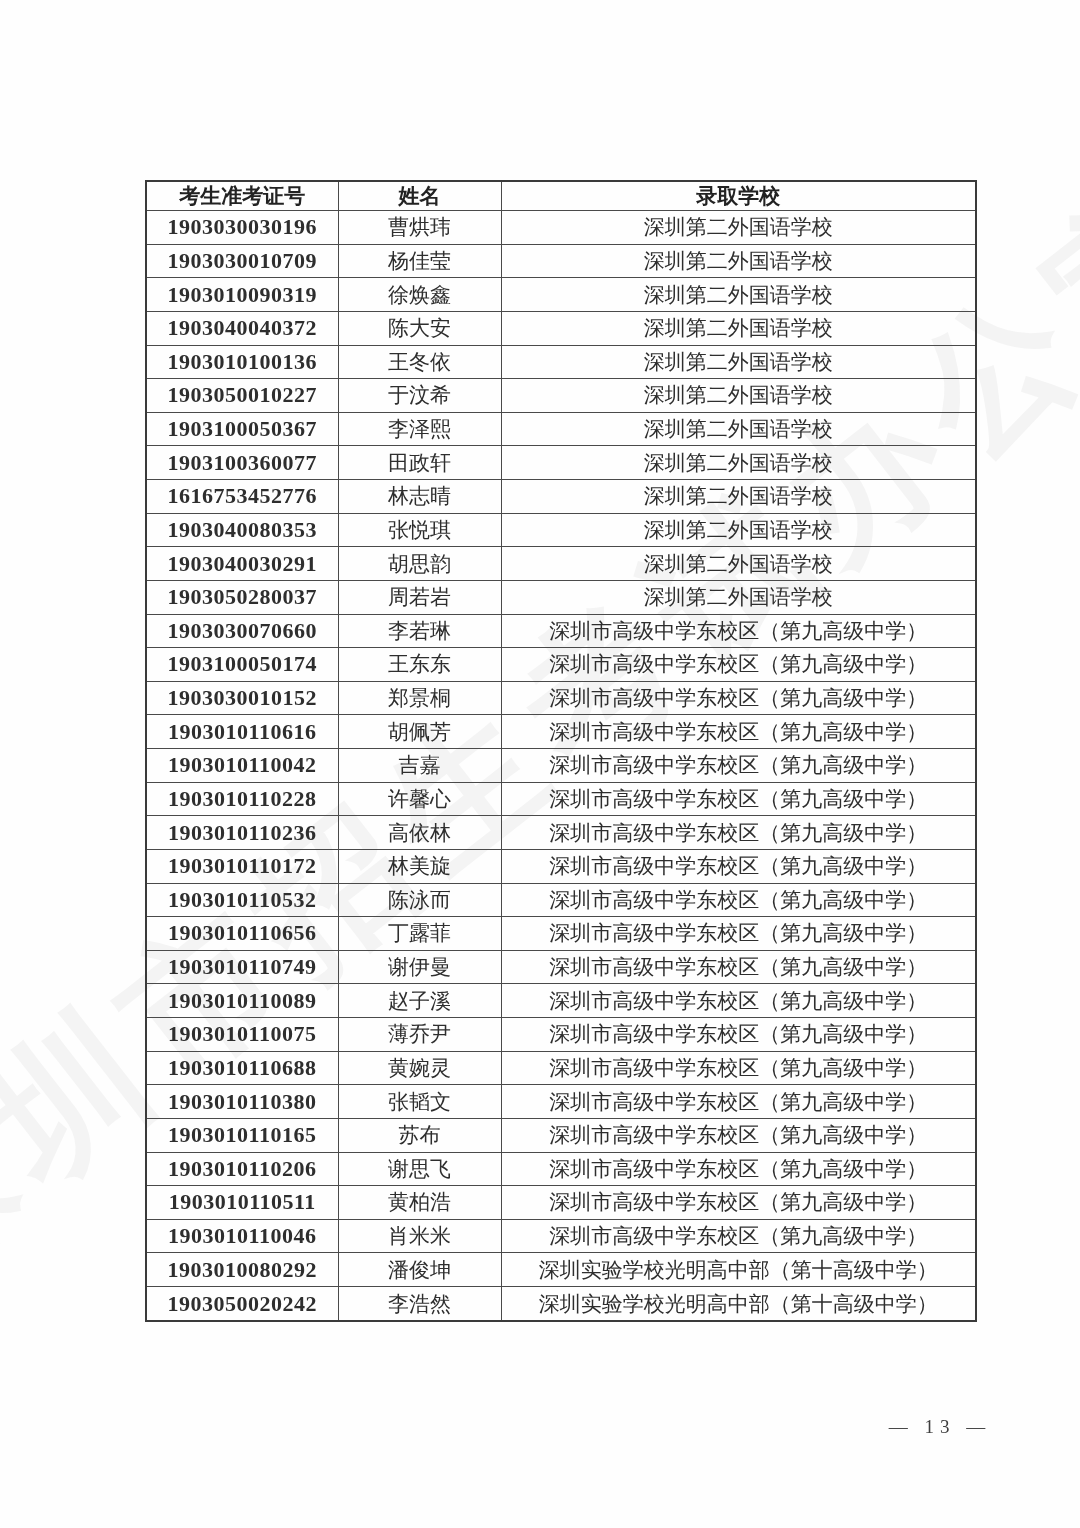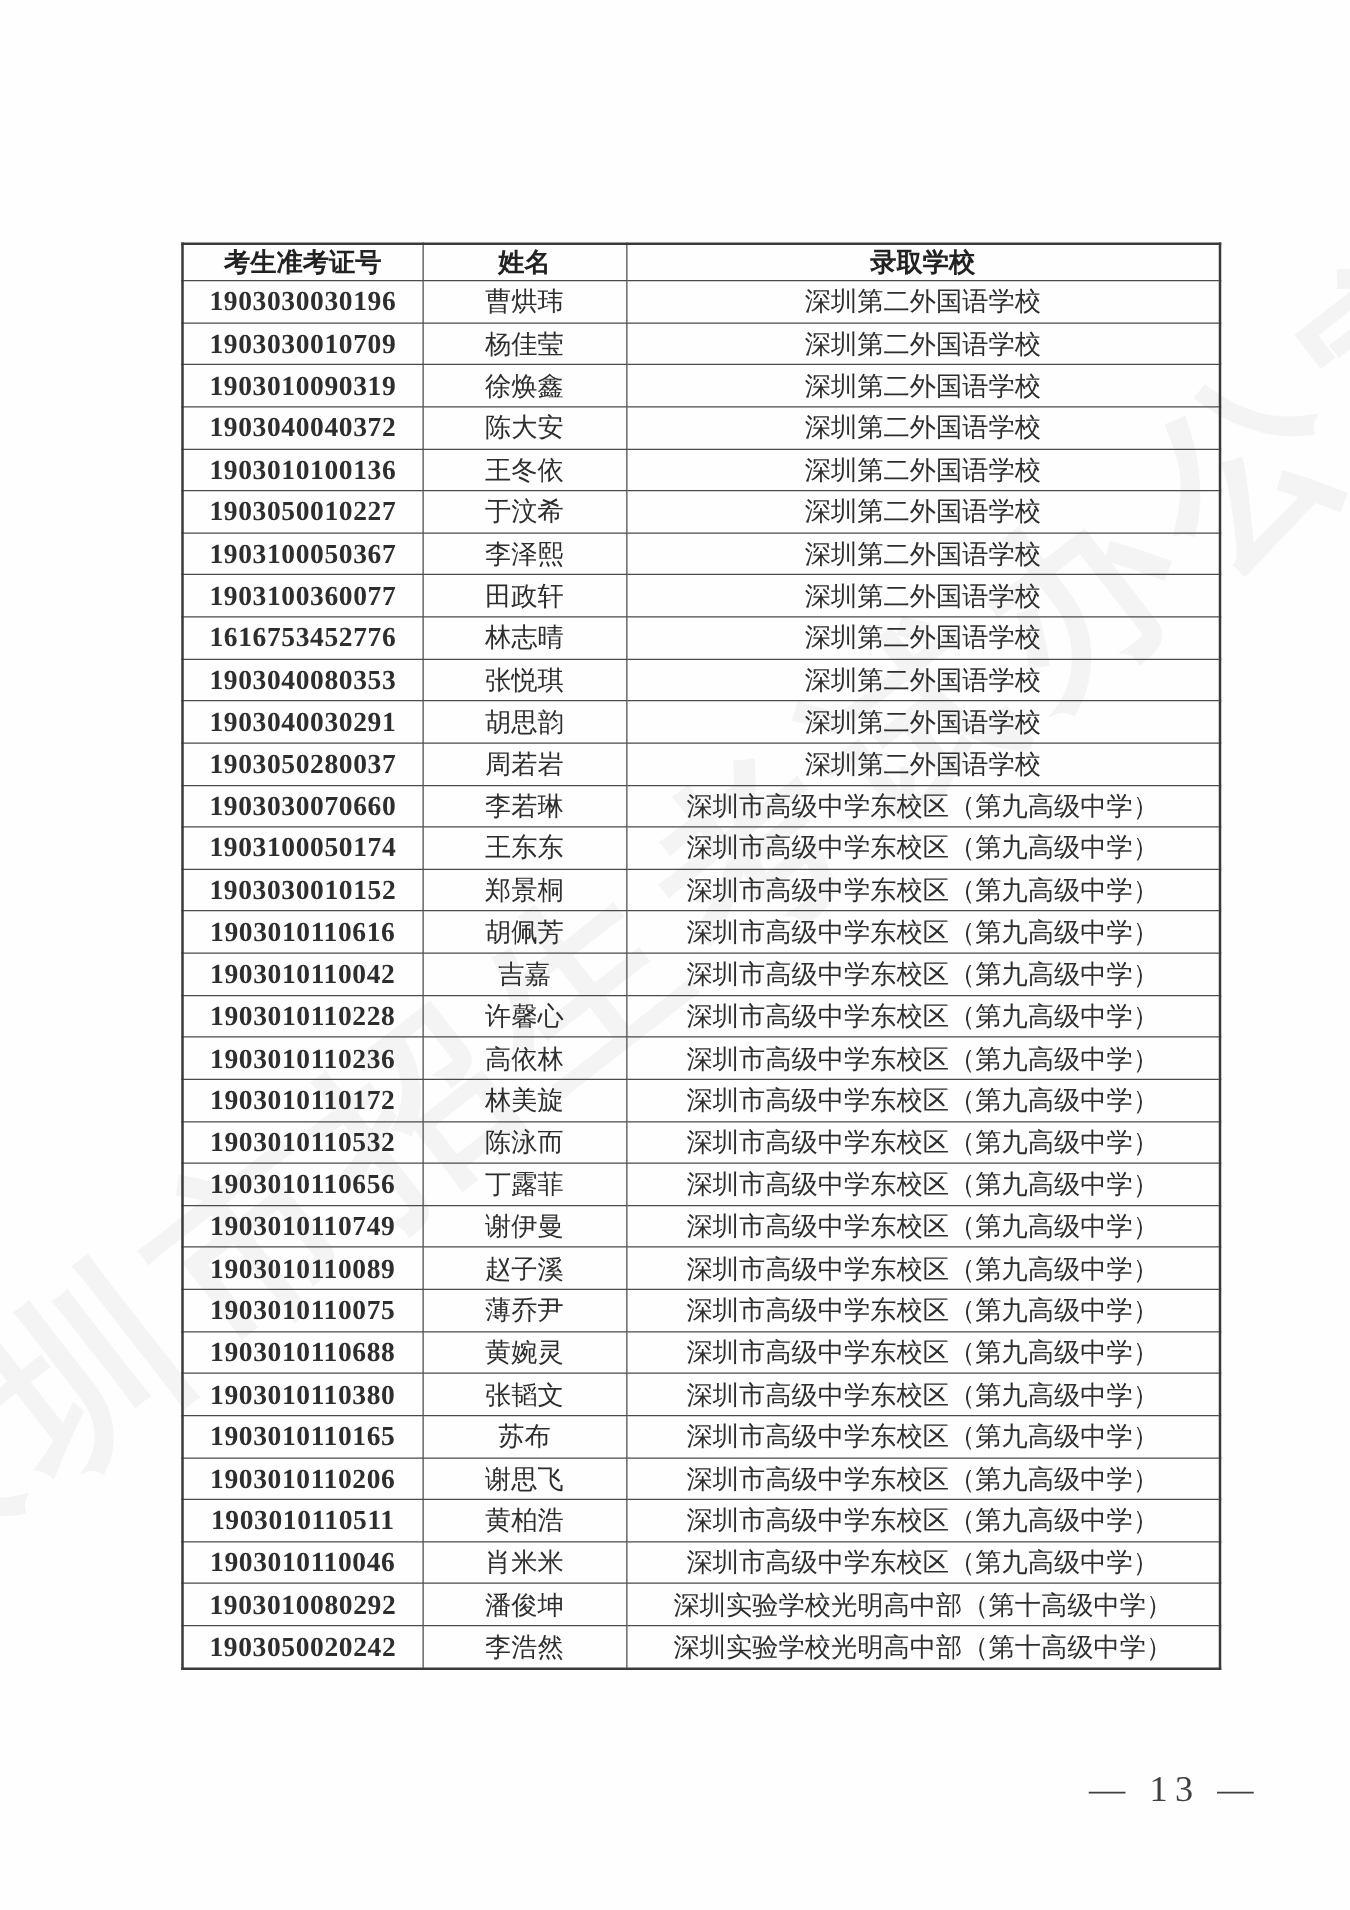--- a/index.html
+++ b/index.html
@@ -26,21 +26,21 @@
     letter-spacing: 18px;
     white-space: nowrap;
     color: rgba(120, 120, 120, 0.07);
     font-weight: bold;
     pointer-events: none;
     user-select: none;
   }
   table.admission {
     position: absolute;
     left: 145px;
-    top: 194px;
+    top: 180px;
     width: 830px;
     height: 1142px;
     border-collapse: collapse;
     table-layout: fixed;
   }
   table.admission col.c-id     { width: 192px; }
   table.admission col.c-name   { width: 163px; }
   table.admission col.c-school { width: 475px; }
   table.admission th,
   table.admission td {
@@ -67,21 +67,21 @@
     font-size: 22px;
     letter-spacing: 0.5px;
     font-weight: bold;
   }
   .page-number {
     position: absolute;
     left: 830px;
     top: 1416px;
     width: 220px;
     text-align: center;
-    font-size: 29px;
+    font-size: 19px;
     color: #3f3f3f;
     letter-spacing: 6px;
   }
 </style>
 </head>
 <body>
 
 <div class="page">
 
   <div class="watermark">深圳市招生考试办公室</div>

